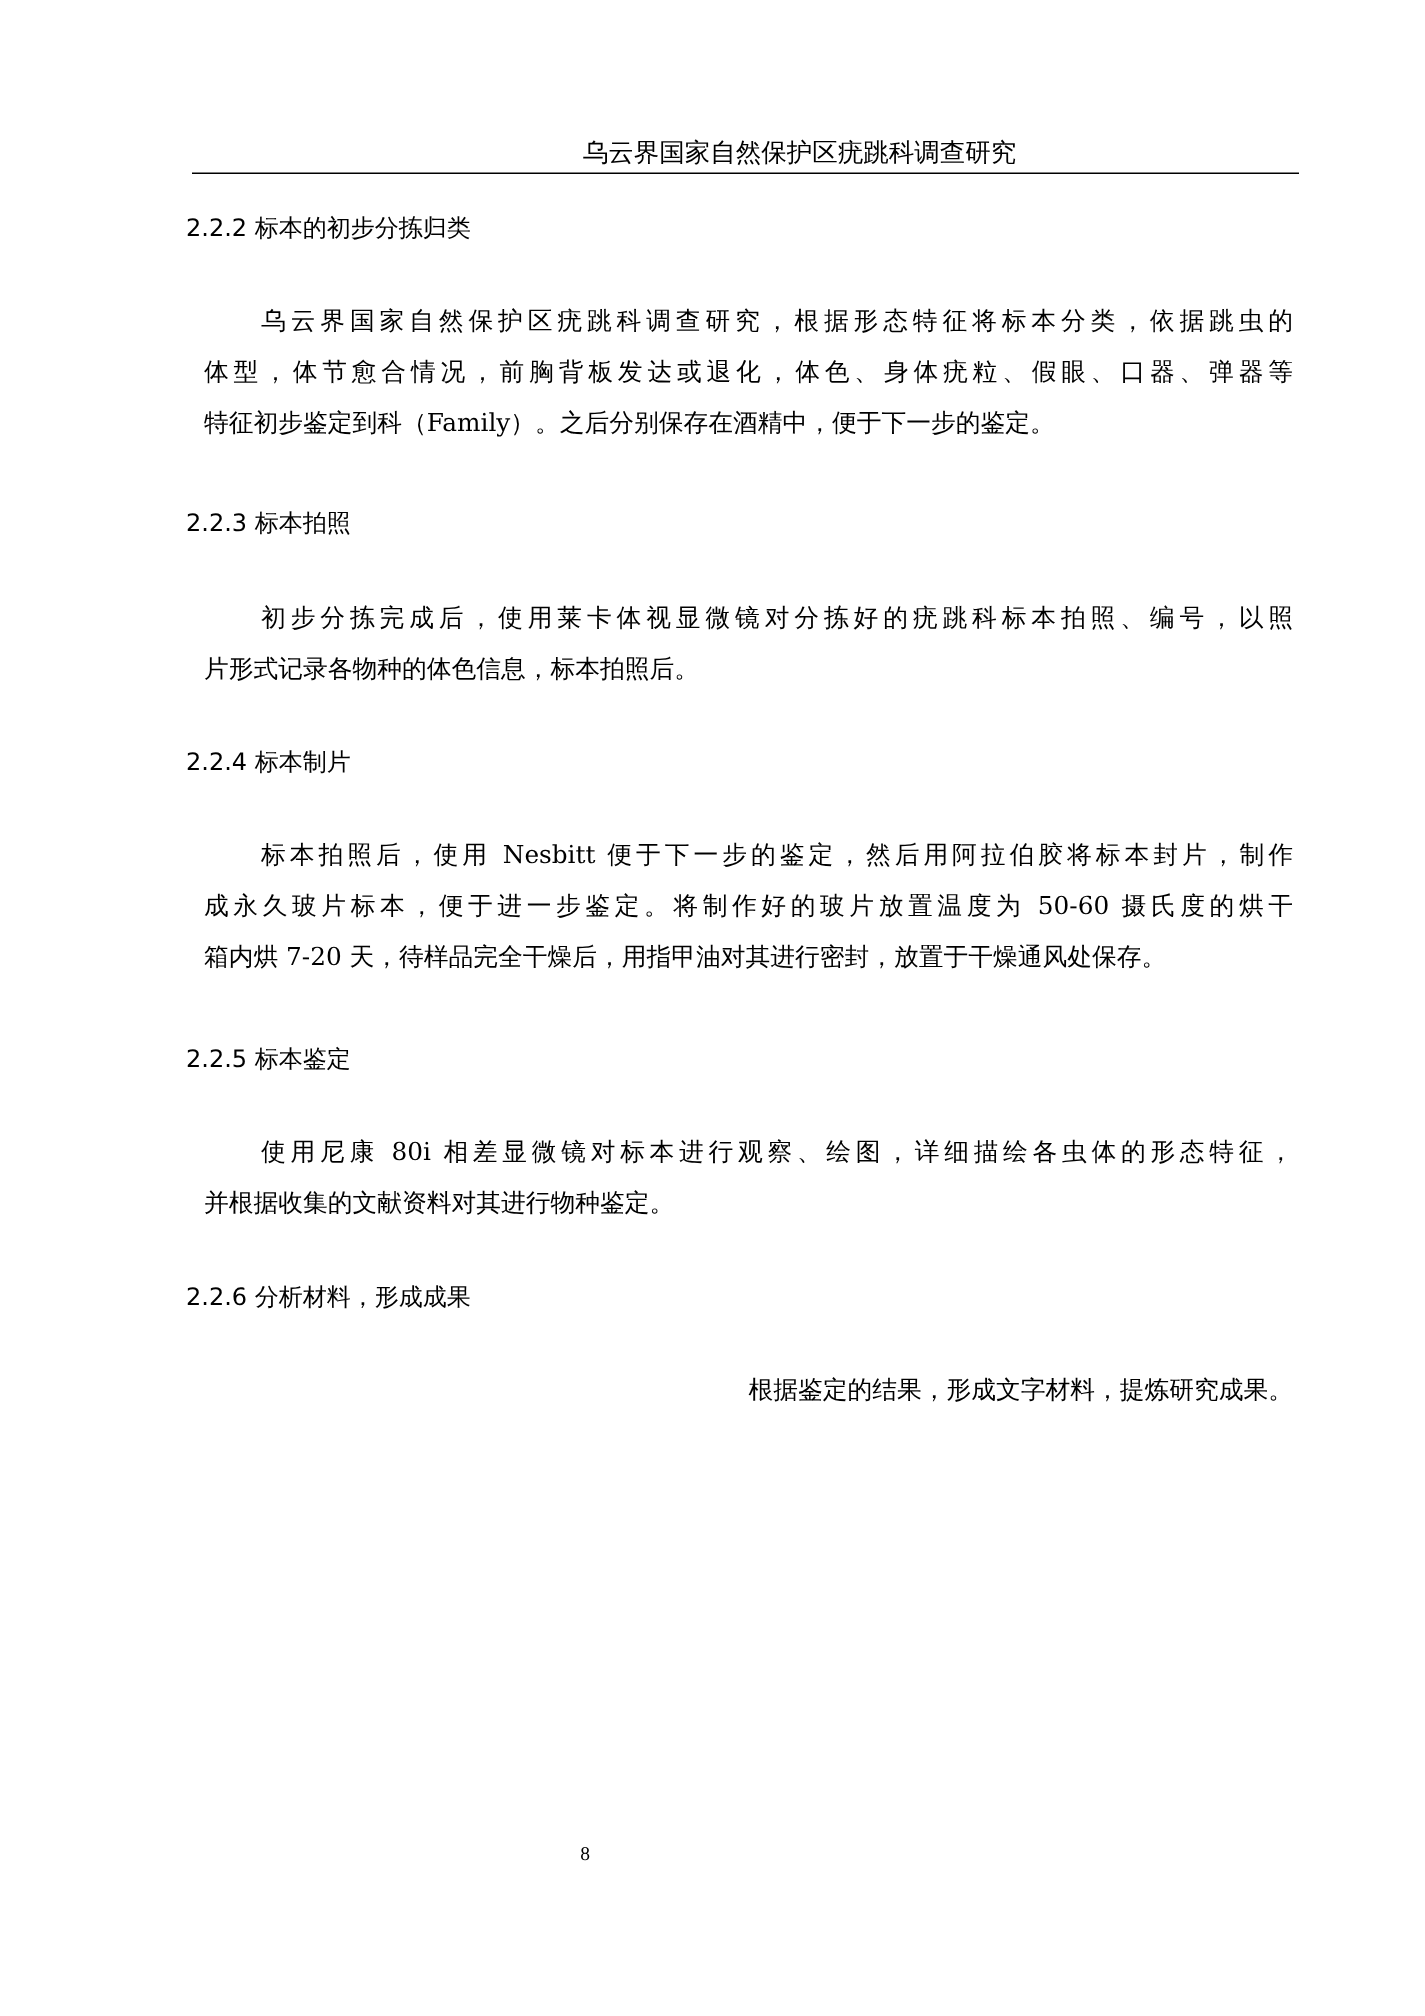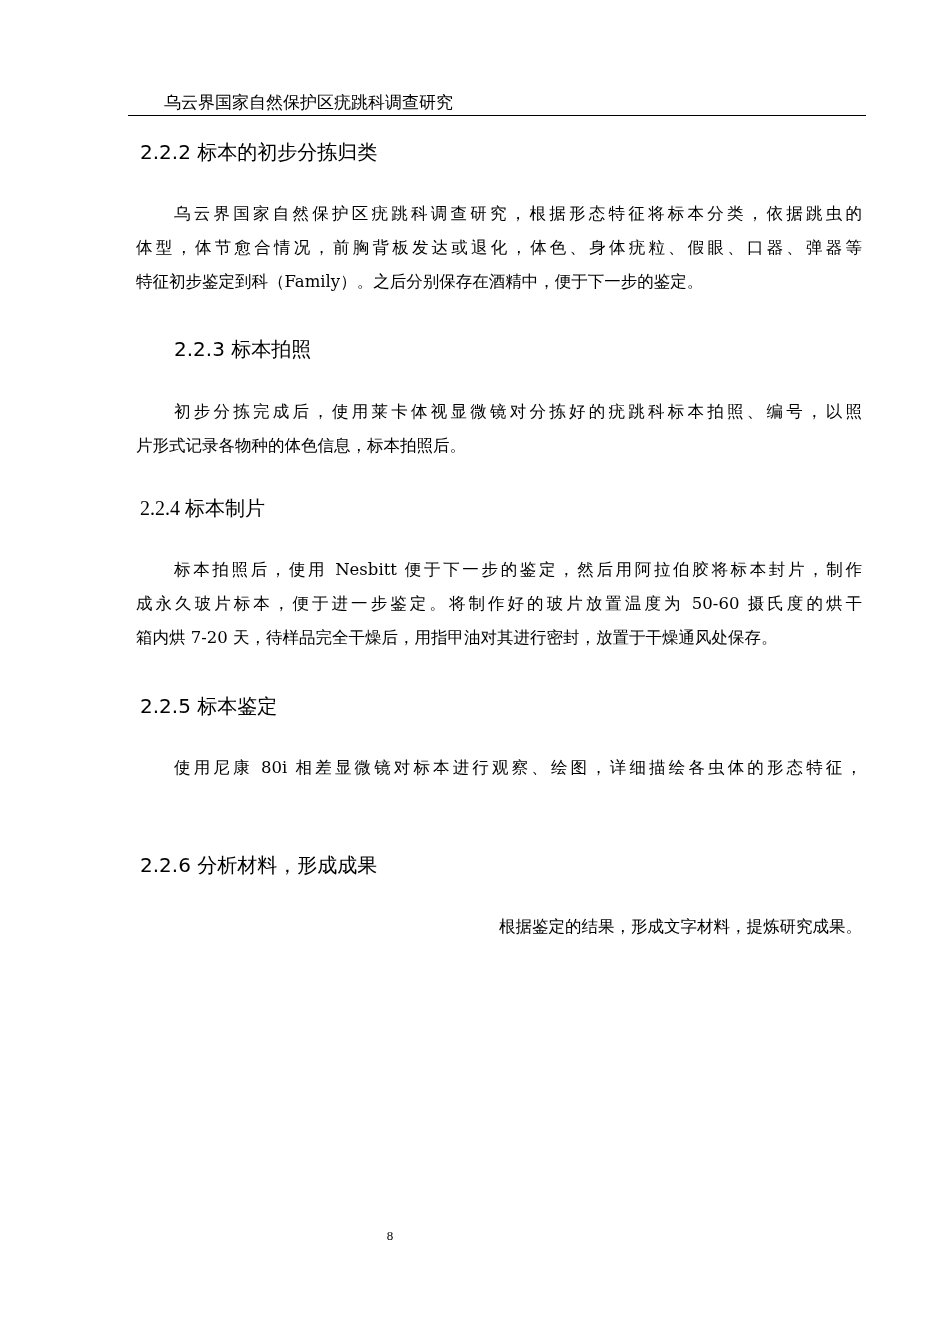--- a/index.html
+++ b/index.html
@@ -15,33 +15,34 @@
       color: #000000;
       font-family: "DejaVu Serif", "Liberation Serif", serif;
     }
     .page-header {
       position: absolute;
       left: 128px;
       top: 90px;
       width: 738px;
       height: 25px;
       border-bottom: 1.5px solid #000;
+      text-align: center;
       font-size: 17px;
       line-height: 24px;
       letter-spacing: 0px;
     }
     .page-header span {
       position: relative;
       left: 36px;
     }
     .heading {
       position: absolute;
-      left: 140px;
+      left: 124px;
       font-family: "DejaVu Sans", "Liberation Sans", sans-serif;
-      font-size: 20px;
+      font-size: 16px;
       line-height: 20px;
       white-space: nowrap;
     }
     .para {
       position: absolute;
       left: 136px;
       width: 726px;
       font-size: 16.5px;
       line-height: 34px;
     }
@@ -74,36 +75,37 @@
   <span>乌云界国家自然保护区疣跳科调查研究</span>
 </div>
 
 <div class="heading" style="top:142px;">2.2.2 标本的初步分拣归类</div>
 <div class="para" style="top:197px;">
   <span class="line indent justify">乌云界国家自然保护区疣跳科调查研究，根据形态特征将标本分类，依据跳虫的</span>
   <span class="line justify">体型，体节愈合情况，前胸背板发达或退化，体色、身体疣粒、假眼、口器、弹器等</span>
   <span class="line">特征初步鉴定到科（Family）。之后分别保存在酒精中，便于下一步的鉴定。</span>
 </div>
 
-<div class="heading" style="top:339px;margin-left:34px;">2.2.3 标本拍照</div>
+<div class="heading" style="top:339px;">2.2.3 标本拍照</div>
 <div class="para" style="top:395px;">
   <span class="line indent justify">初步分拣完成后，使用莱卡体视显微镜对分拣好的疣跳科标本拍照、编号，以照</span>
   <span class="line">片形式记录各物种的体色信息，标本拍照后。</span>
 </div>
 
-<div class="heading" style="top:498px;font-family:Liberation Serif, serif;">2.2.4 标本制片</div>
+<div class="heading" style="top:498px;">2.2.4 标本制片</div>
 <div class="para" style="top:553px;">
   <span class="line indent justify">标本拍照后，使用 Nesbitt 便于下一步的鉴定，然后用阿拉伯胶将标本封片，制作</span>
   <span class="line justify">成永久玻片标本，便于进一步鉴定。将制作好的玻片放置温度为  50-60 摄氏度的烘干</span>
   <span class="line">箱内烘  7-20 天，待样品完全干燥后，用指甲油对其进行密封，放置于干燥通风处保存。</span>
 </div>
 
 <div class="heading" style="top:696px;text-align:center;">2.2.5 标本鉴定</div>
 <div class="para" style="top:751px;">
   <span class="line indent justify">使用尼康  80i 相差显微镜对标本进行观察、绘图，详细描绘各虫体的形态特征，</span>
+  <span class="line">并根据收集的文献资料对其进行物种鉴定。</span>
 </div>
 
 <div class="heading" style="top:855px;">2.2.6 分析材料，形成成果</div>
 <div class="para" style="top:910px;text-align:right;">
   <span class="line indent">根据鉴定的结果，形成文字材料，提炼研究成果。</span>
 </div>
 
 <div class="page-number">8</div>
 
 </body></html>

